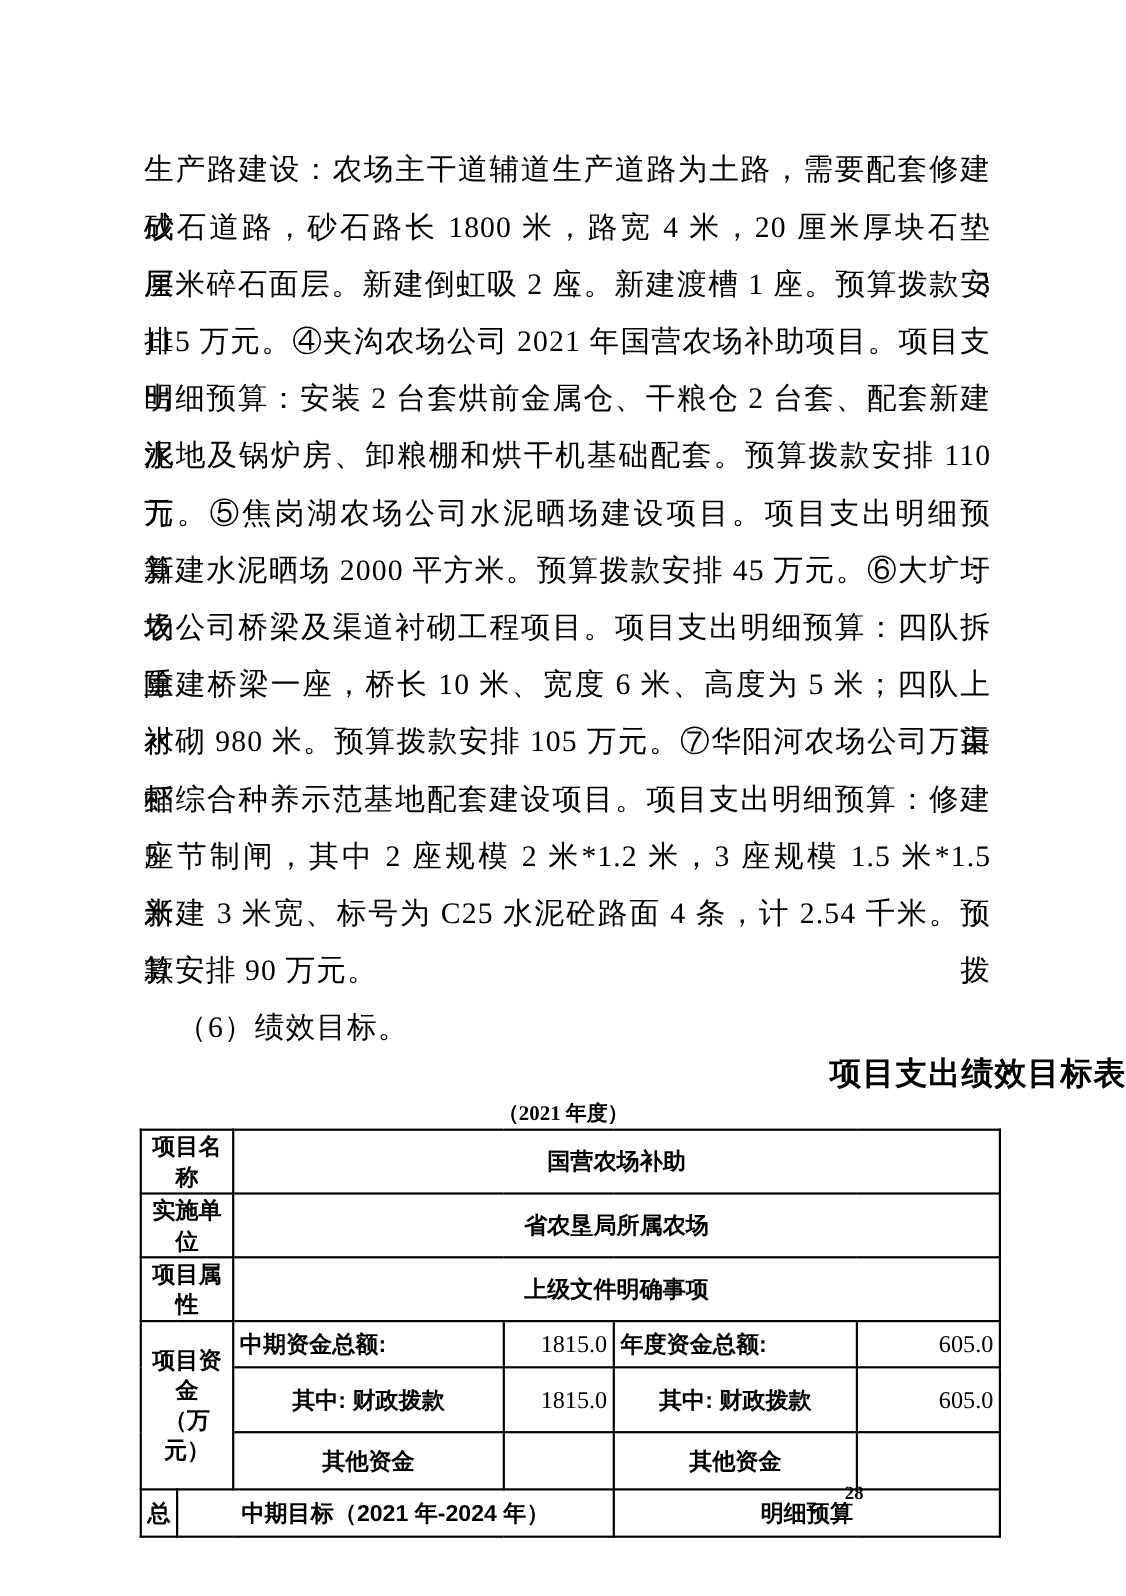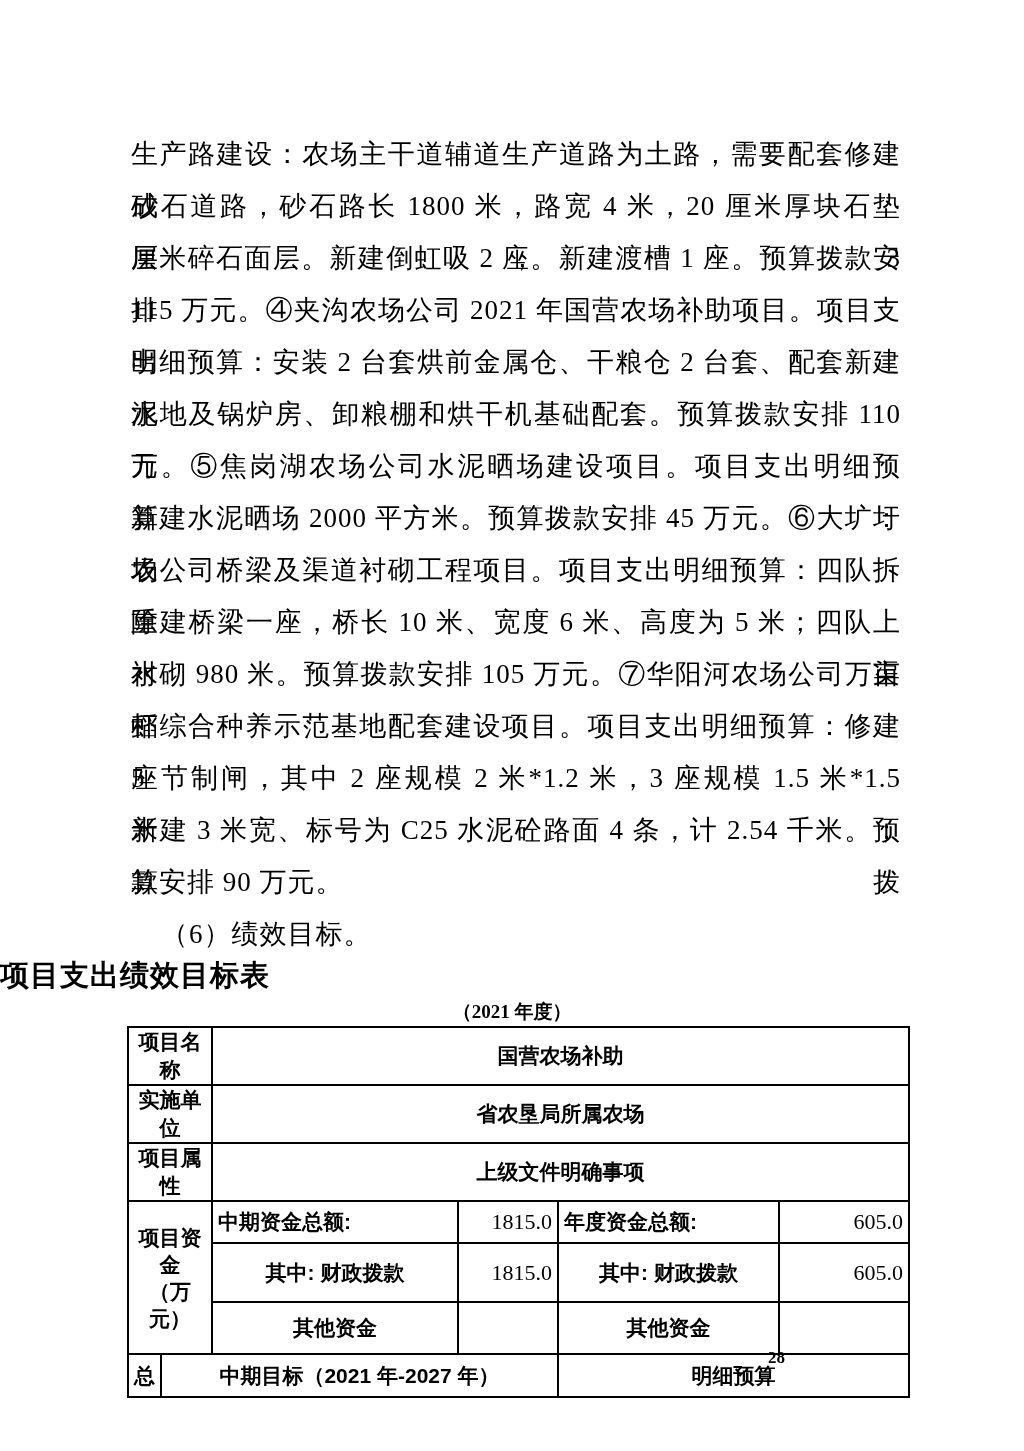--- a/index.html
+++ b/index.html
@@ -36,21 +36,21 @@
   .bline.indent {
     text-align: left;
     text-align-last: left;
     padding-left: 30px;
   }
   .tbl-title {
     position: absolute;
     top: 956px;
     left: 0;
     width: 1024px;
-    text-align: left;
+    text-align: right;
     font-size: 29px;
     font-weight: bold;
     font-family: "Liberation Sans", "DejaVu Sans", sans-serif;
     letter-spacing: 1px;
   }
   .tbl-subtitle {
     position: absolute;
     top: 999px;
     left: 0;
     width: 1024px;
@@ -170,21 +170,21 @@
         <td class="val">605.0</td>
       </tr>
       <tr class="r6">
         <td>其他资金</td>
         <td class="val"></td>
         <td>其他资金</td>
         <td class="val"></td>
       </tr>
       <tr class="r7">
         <td>总</td>
-        <td colspan="3">中期目标（2021 年-2027 年）</td>
+        <td colspan="3">中期目标（2021 年-2024 年）</td>
         <td colspan="2">明细预算</td>
       </tr>
     </tbody>
   </table>
 
   <div class="page-num">28</div>
 
 </div>
 
 </body></html>

